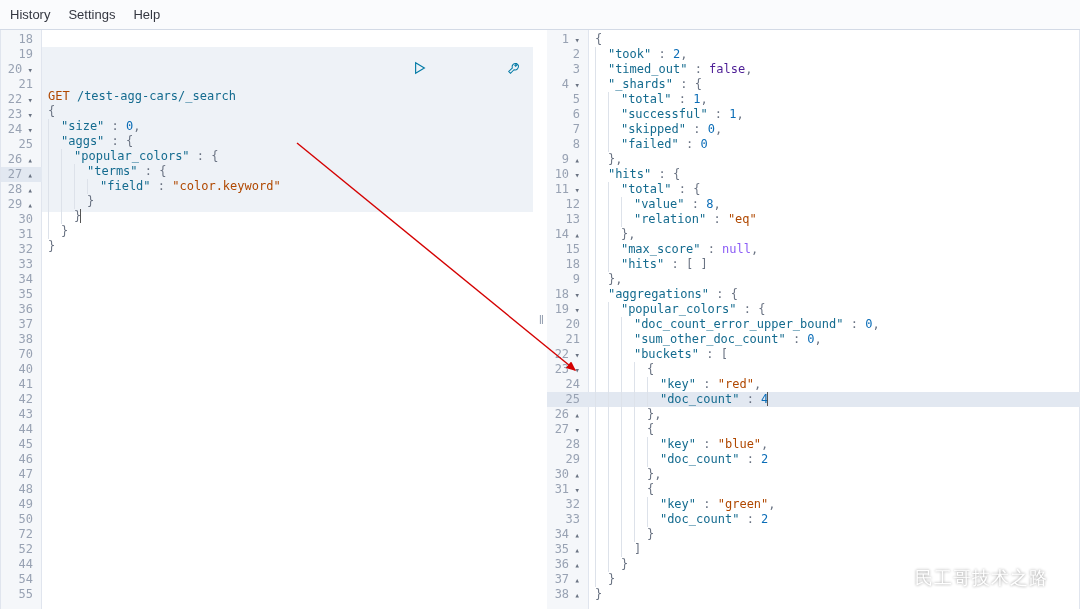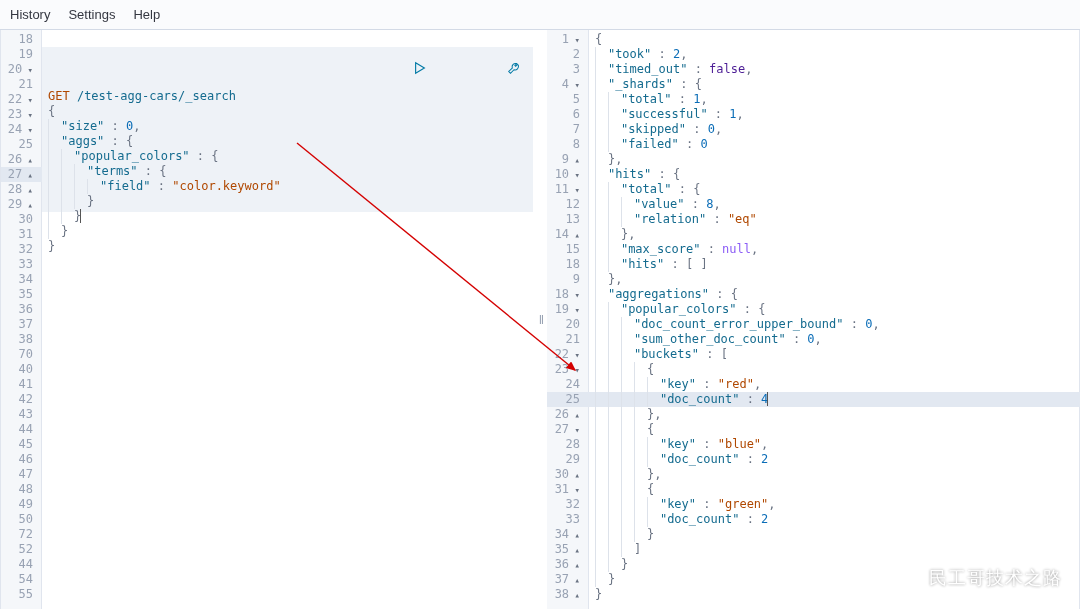--- a/index.html
+++ b/index.html
@@ -47,21 +47,21 @@
   .hl-block { position:absolute; left:0; right:0; background:#eef2f7; z-index:0; }
   .hl-line  { position:absolute; left:0; right:0; background:#e2e8f1; z-index:0; height:15px; }
   .code .line, .gutter .ln, .actions { position: relative; z-index: 1; }
   .gutter-hl { position:absolute; left:0; width:42px; background:#e2e8f1; z-index:0; height:15px; }
   .actions {
     position: absolute; top: 17px; right: 12px; display: flex; gap: 8px; z-index: 3;
   }
   .actions svg { width: 14px; height: 14px; }
   .arrow { position: absolute; z-index: 5; pointer-events: none; }
   .watermark {
-    position: absolute; right: 18px; bottom: 14px; display: flex; align-items: center; gap: 10px;
+    position: absolute; right: 32px; bottom: 14px; display: flex; align-items: center; gap: 10px;
     color: #fff; z-index: 6; opacity: 0.92;
   }
   .watermark .circ {
     width: 34px; height: 34px; border-radius: 50%; background: rgba(255,255,255,0.55);
     display:flex; align-items:center; justify-content:center;
   }
   .watermark .wm-text { font-size: 18px; font-weight: 500; letter-spacing: 1px; text-shadow: 0 0 3px rgba(0,0,0,0.5); }
   .cursor { border-right: 1px solid #555; margin-left:-1px; }
 </style>
 </head>

